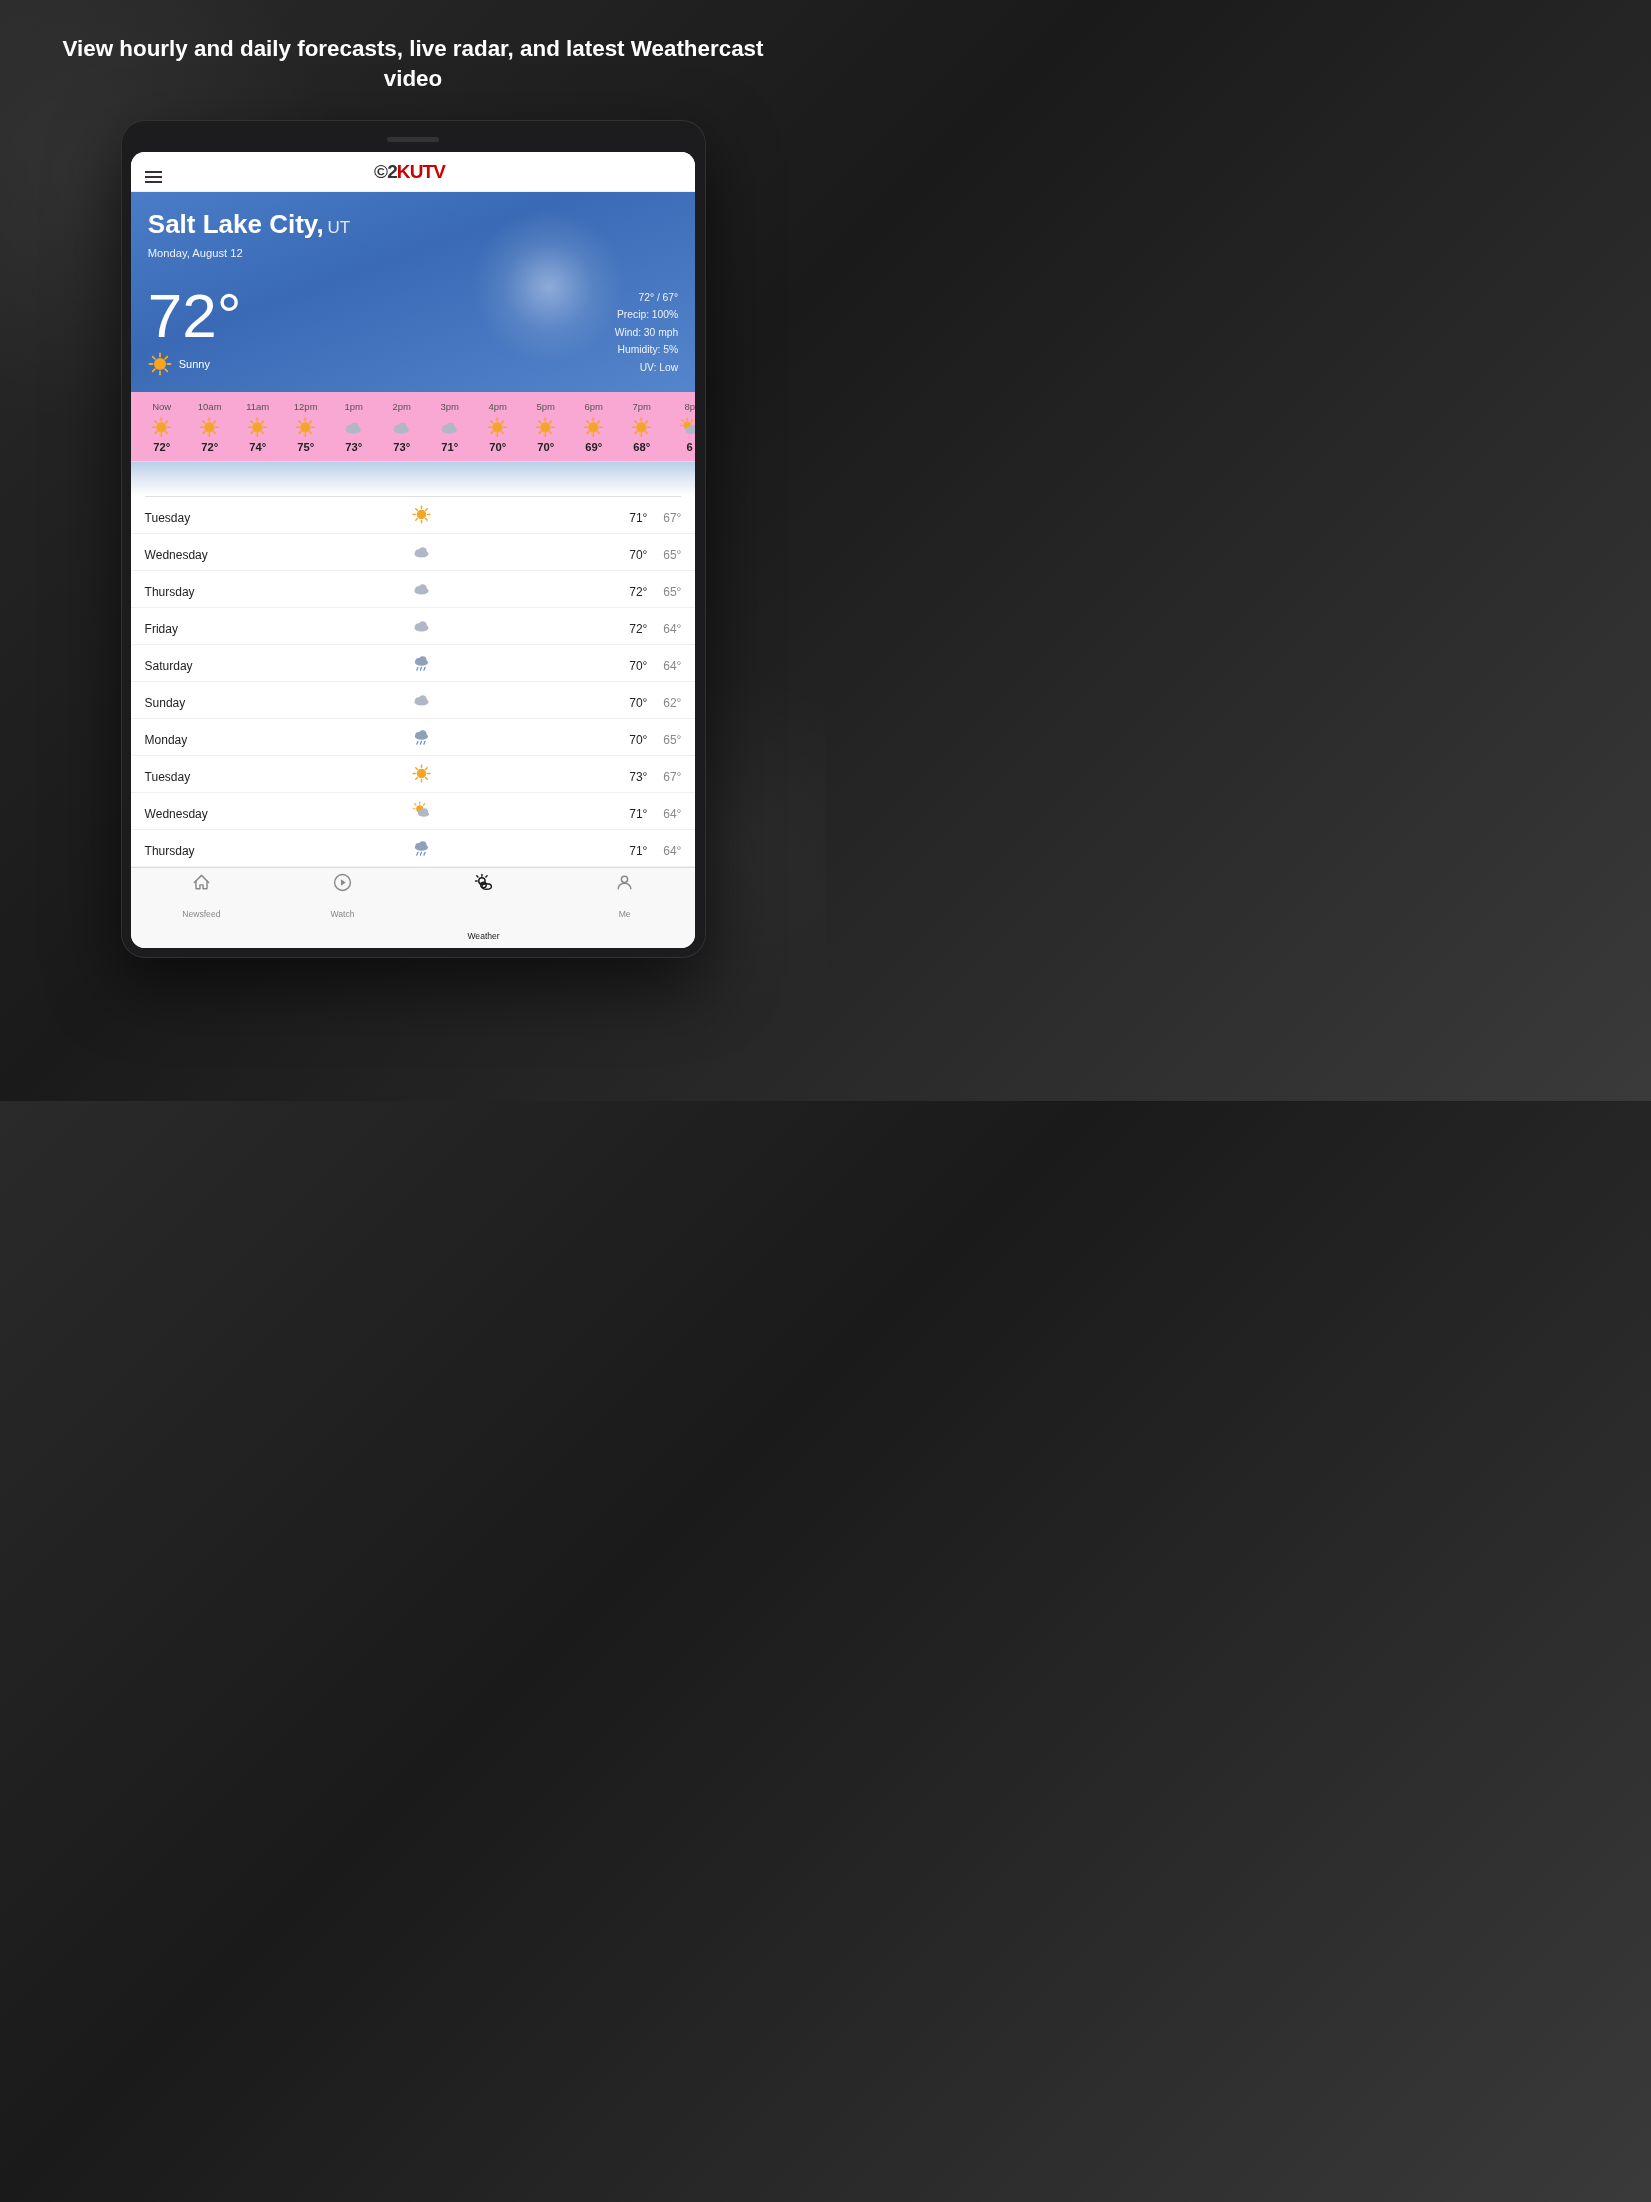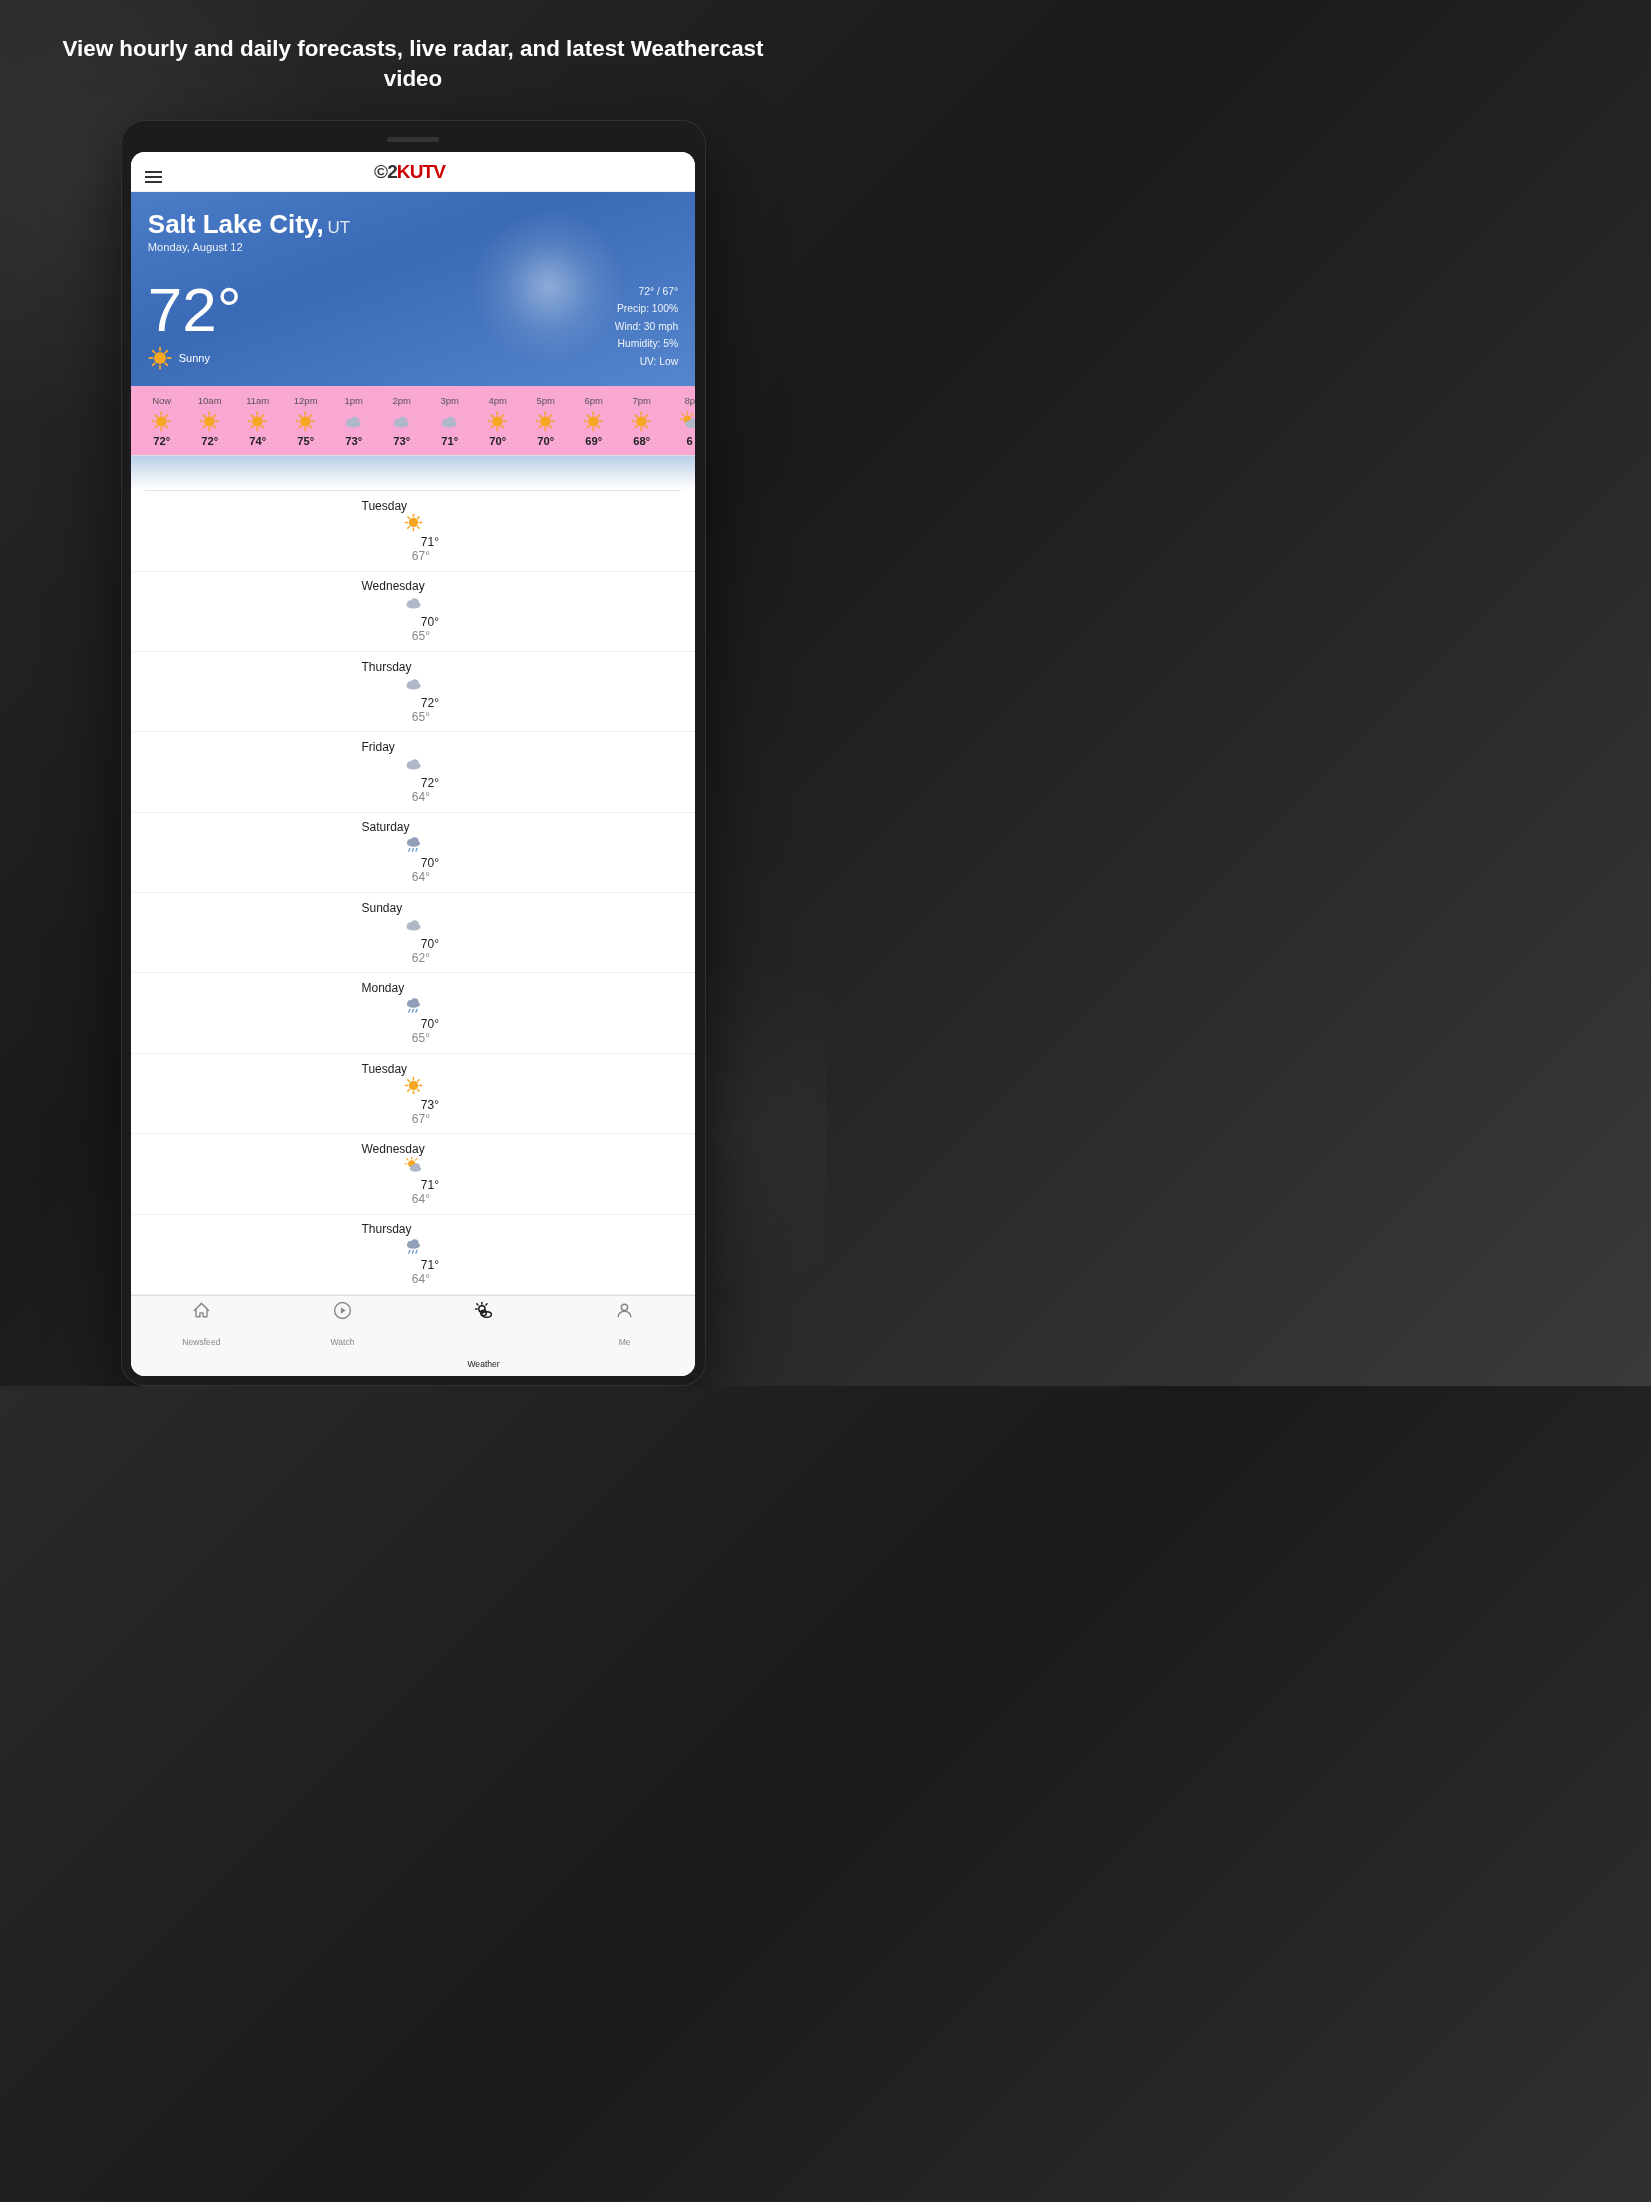--- a/index.html
+++ b/index.html
@@ -122,21 +122,21 @@
       font-weight: 700;
     }
     .city-state {
       font-size: 17px;
       font-weight: 400;
       margin-top: 41px;
     }
     .date-label {
       color: rgba(255,255,255,0.9);
       font-size: 11.2px;
-      margin-top: 1px;
+      margin-top: 7px;
     }
     .weather-main {
       display: flex;
       justify-content: space-between;
       align-items: flex-end;
       margin-top: 26px;
     }
     .temp-section {}
     .big-temp {
       color: white;
@@ -216,24 +216,23 @@
       font-weight: 700;
       color: #1a1a1a;
     }
     .daily-divider {
       height: 0.9px;
       background: #e0e0e0;
       margin: 0 13.8px;
     }
     .daily-row {
       display: flex;
-      align-items: center;
+      align-items: flex-end;
       padding: 7.7px 13.8px;
       border-bottom: 0.9px solid #f0f0f0;
-      flex-direction: column;
     }
     .daily-day {
       font-size: 12px;
       color: #222;
       width: 103px;
     }
     .daily-icon {
       width: 20.6px;
       height: 20.6px;
       margin: 0 auto;

